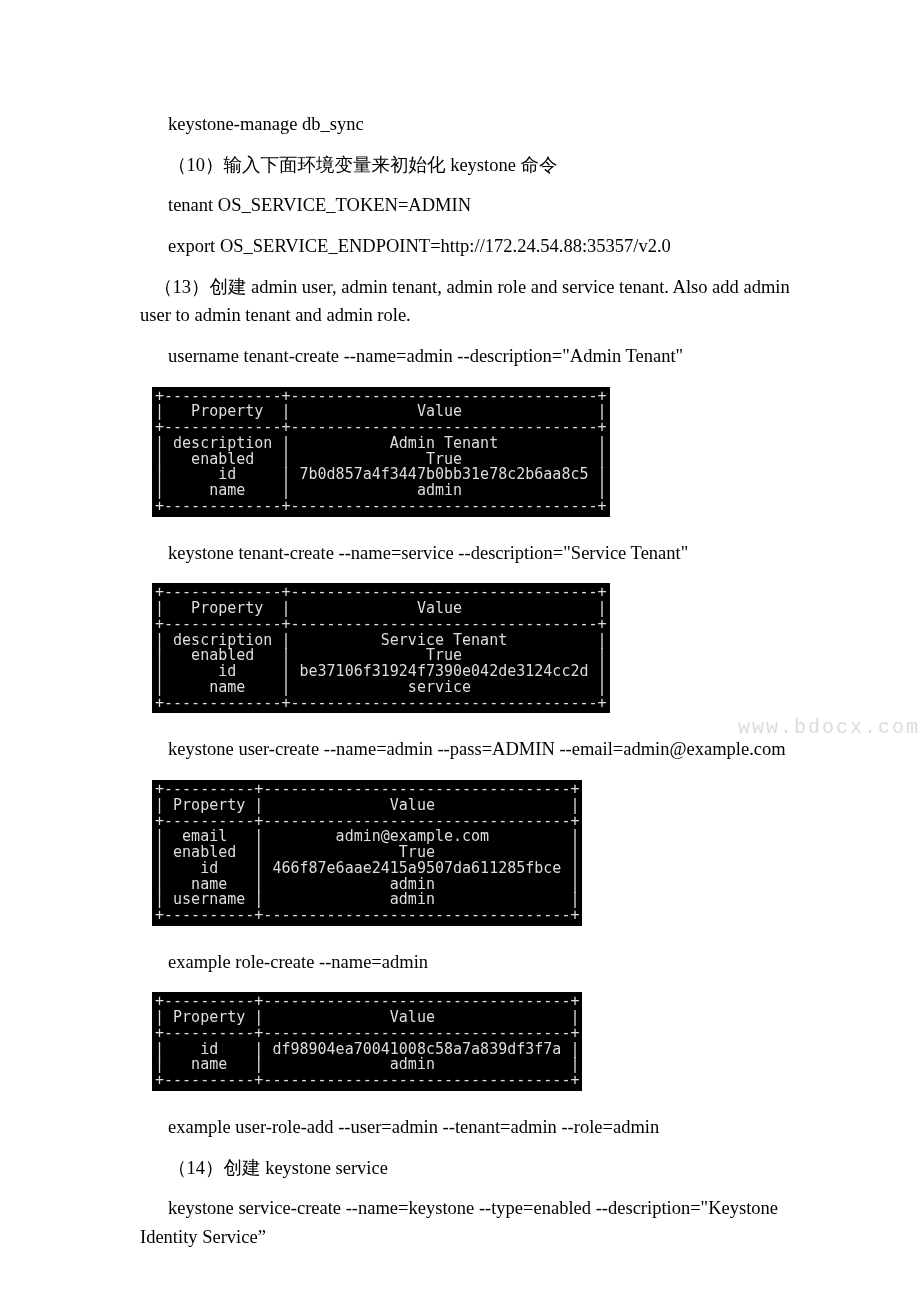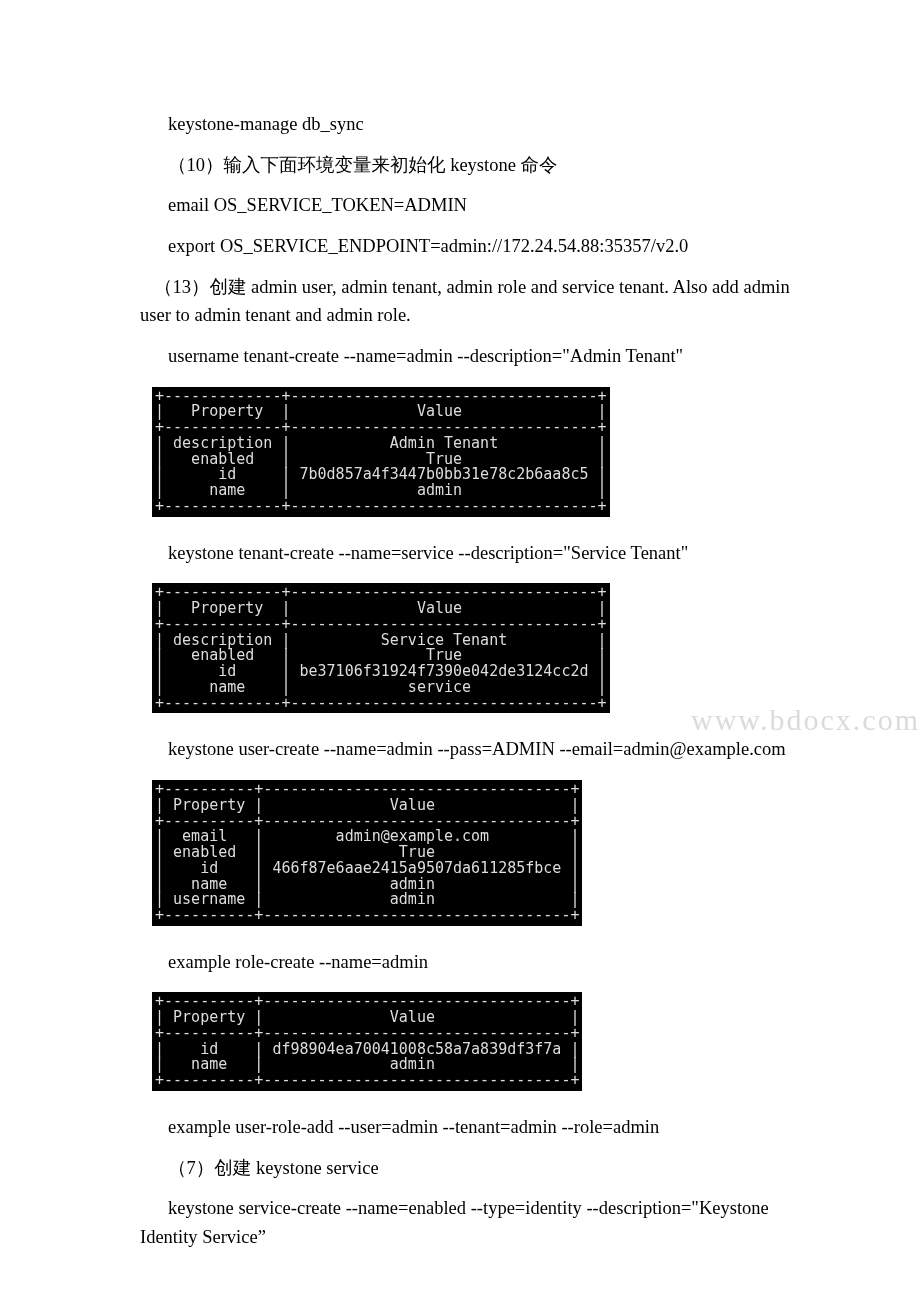--- a/index.html
+++ b/index.html
@@ -27,37 +27,37 @@
       display: inline-block;
     }
     .wm {
       position: relative;
     }
     .watermark {
       position: absolute;
       right: -120px;
       bottom: -8px;
       color: #ccc;
-      font-family: Liberation Serif, serif;
-      font-size: 30px;
+      font-family: Liberation Mono, monospace;
+      font-size: 20px;
       letter-spacing: 2px;
       opacity: 0.7;
       user-select: none;
       pointer-events: none;
     }
   </style>
 </head>
 <body>
 
 
 
 <p class="para indent">keystone-manage db_sync</p>
 <p class="para indent">（10）输入下面环境变量来初始化 keystone 命令</p>
-<p class="para indent">email OS_SERVICE_TOKEN=ADMIN</p>
-<p class="para indent">export OS_SERVICE_ENDPOINT=admin://172.24.54.88:35357/v2.0</p>
+<p class="para indent">tenant OS_SERVICE_TOKEN=ADMIN</p>
+<p class="para indent">export OS_SERVICE_ENDPOINT=http://172.24.54.88:35357/v2.0</p>
 <p class="para">&nbsp;&nbsp;&nbsp;（13）创建 admin user, admin tenant, admin role and service tenant. Also add admin user to admin tenant and admin role.</p>
 <p class="para indent">username tenant-create --name=admin --description="Admin Tenant"</p>
 <div class="terminal">+-------------+----------------------------------+
 |   Property  |              Value               |
 +-------------+----------------------------------+
 | description |           Admin Tenant           |
 |   enabled   |               True               |
 |      id     | 7b0d857a4f3447b0bb31e78c2b6aa8c5 |
 |     name    |              admin               |
 +-------------+----------------------------------+</div>
@@ -84,17 +84,17 @@
 | username |              admin               |
 +----------+----------------------------------+</div>
 <p class="para indent">example role-create --name=admin</p>
 <div class="terminal">+----------+----------------------------------+
 | Property |              Value               |
 +----------+----------------------------------+
 |    id    | df98904ea70041008c58a7a839df3f7a |
 |   name   |              admin               |
 +----------+----------------------------------+</div>
 <p class="para indent">example user-role-add --user=admin --tenant=admin --role=admin</p>
-<p class="para indent">（7）创建 keystone service</p>
-<p class="para indent">keystone service-create --name=enabled --type=identity --description="Keystone Identity Service”</p>
+<p class="para indent">（14）创建 keystone service</p>
+<p class="para indent">keystone service-create --name=keystone --type=enabled --description="Keystone Identity Service”</p>
 
 
 
 
 </body></html>

